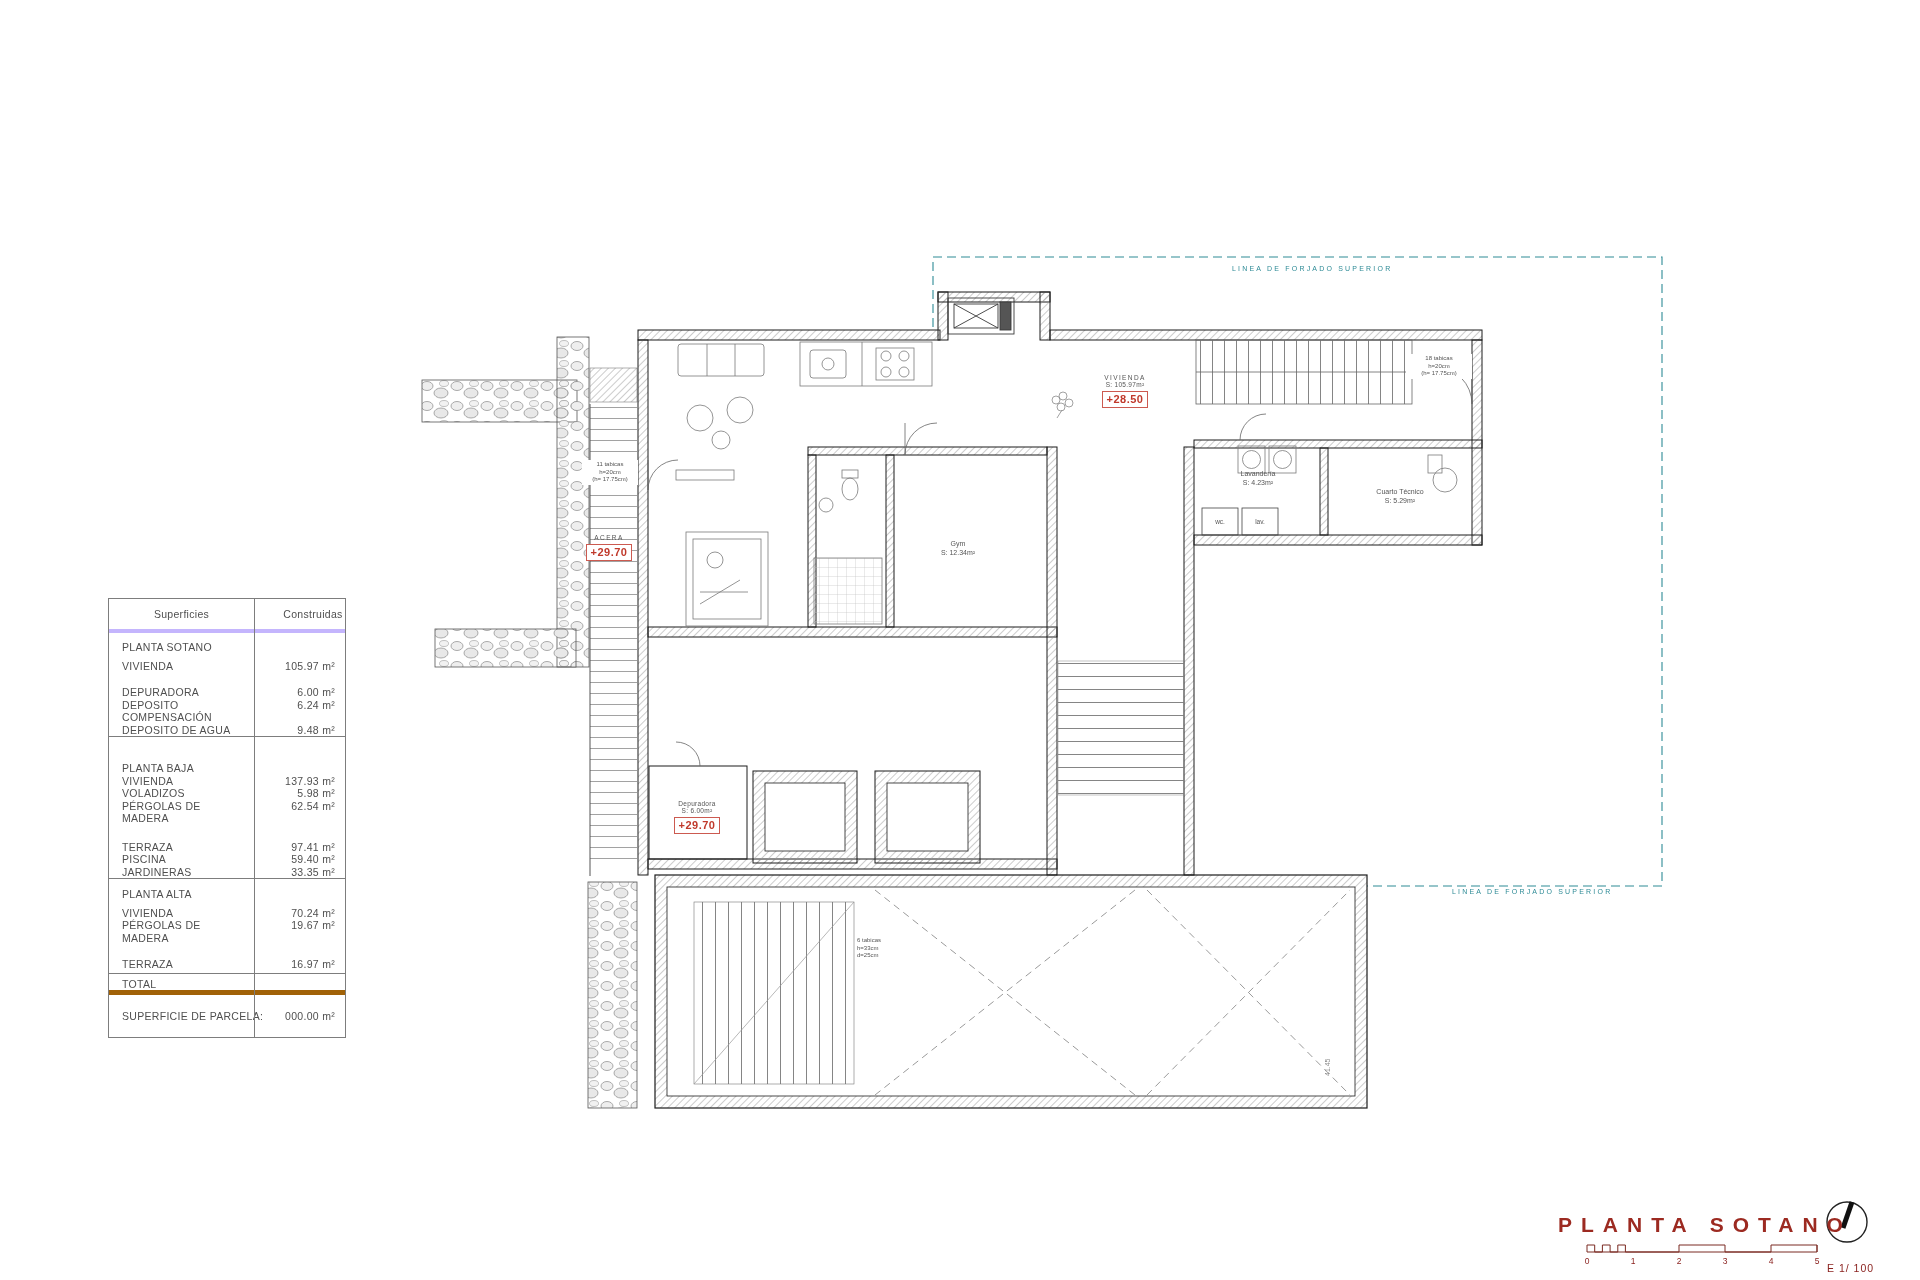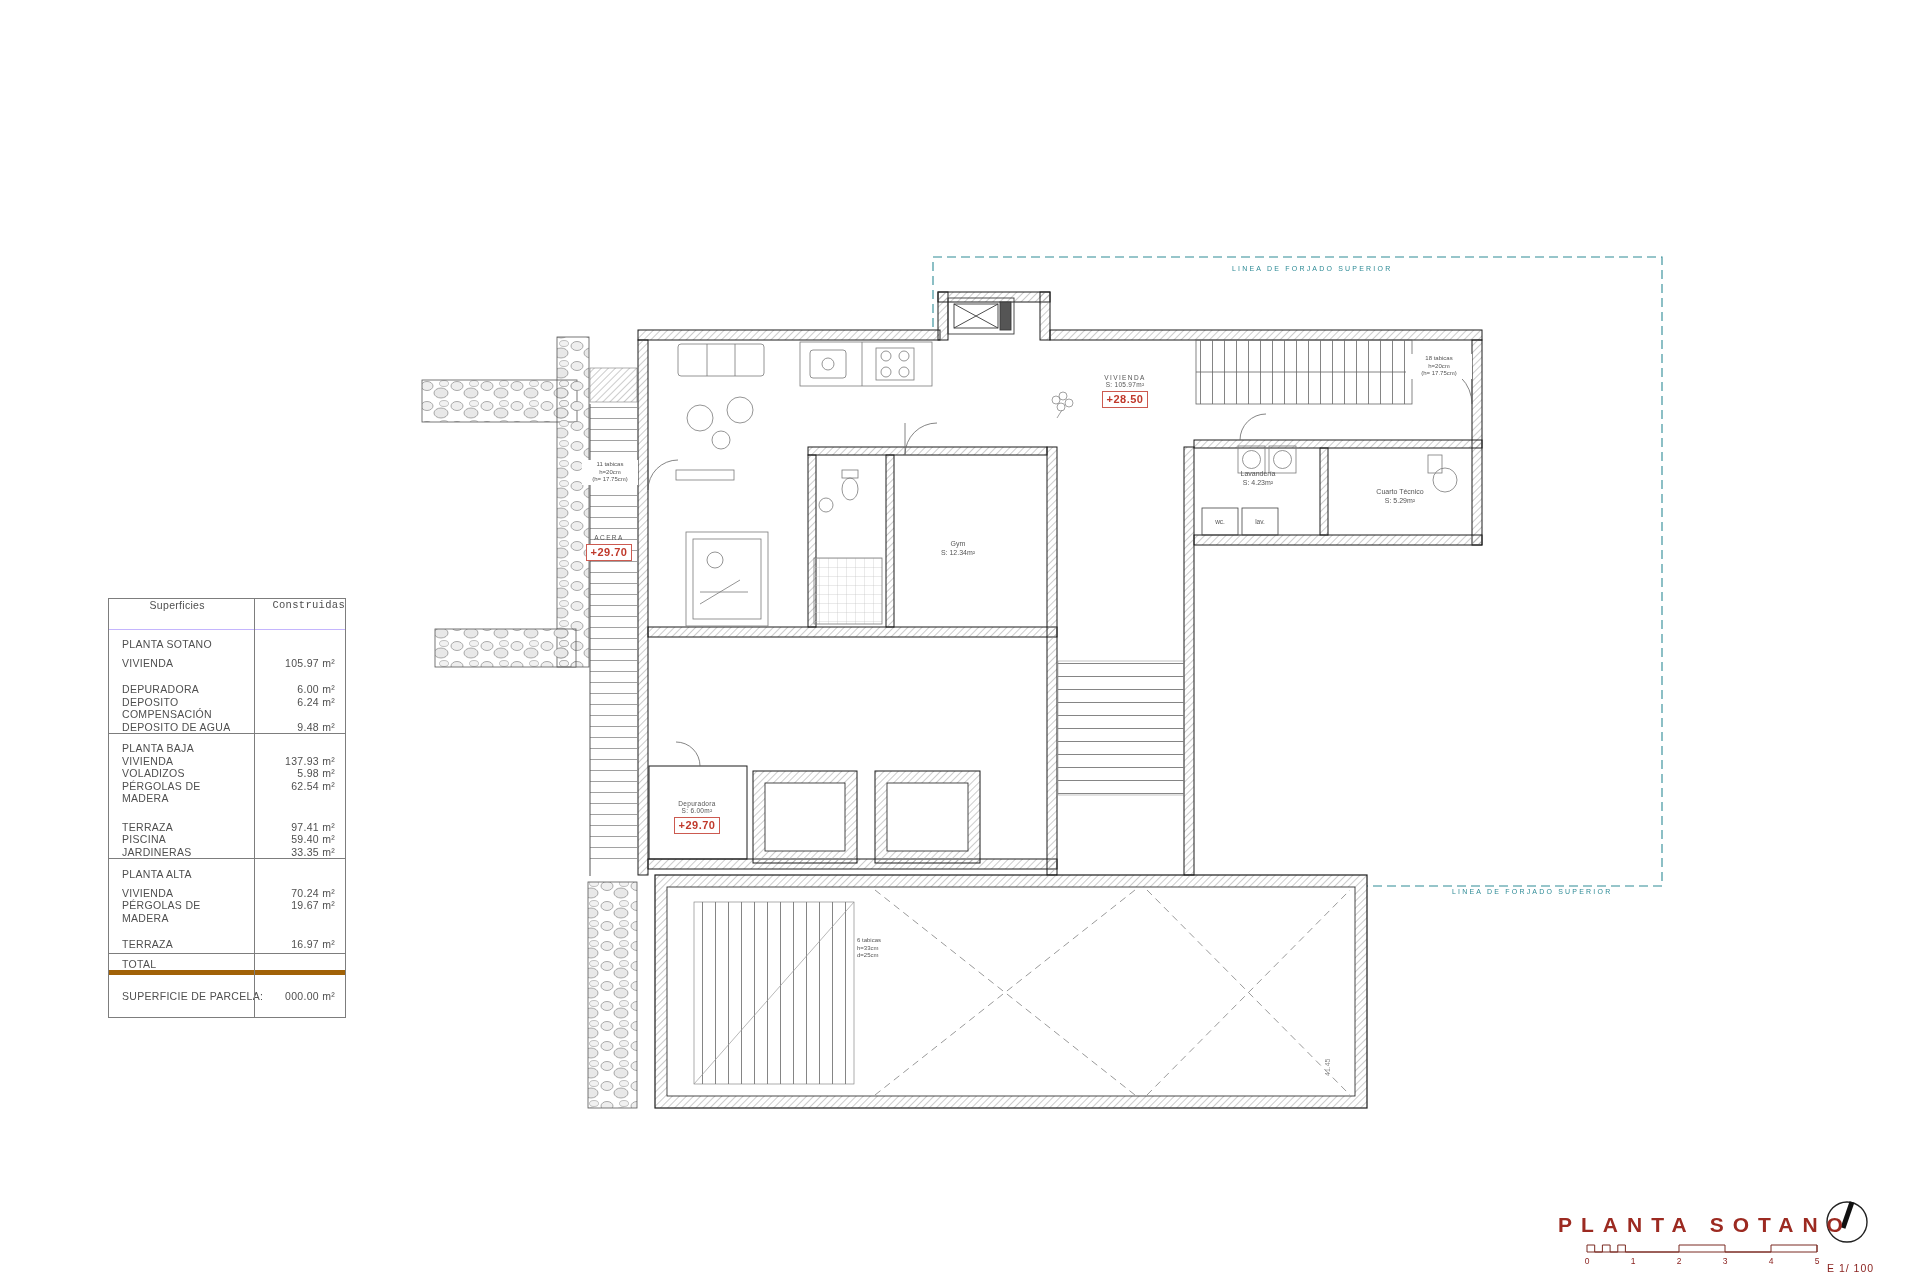--- a/index.html
+++ b/index.html
@@ -4,26 +4,26 @@
 <style>
   html,body{margin:0;padding:0;background:#fff;}
   .canvas{position:relative;width:1920px;height:1280px;background:#fff;overflow:hidden;
           font-family:"Liberation Sans",sans-serif;color:#4a4a4a;}
   .plan-svg{position:absolute;left:0;top:0;}
 
   
   .surfaces{position:absolute;left:108px;top:598px;width:238px;border:1px solid #7d7d7d;
             box-sizing:border-box;font-size:10.5px;color:#4f4f4f;letter-spacing:.3px;background:#fff;}
   .tbl-divider{position:absolute;left:145px;top:0;bottom:0;width:1px;background:#7d7d7d;}
-  .tbl-header{height:30px;border-bottom:1px solid #c4b5fd;display:flex;align-items:flex-start;gap:27px;}
+  .tbl-header{height:30px;border-bottom:4px solid #c4b5fd;display:flex;align-items:center;gap:27px;}
   .tbl-header .h1{width:145px;text-align:center;}
-  .tbl-header .h2{flex:1;text-align:center;font-family:Liberation Mono, monospace;}
+  .tbl-header .h2{flex:1;text-align:center;}
   .sec{border-bottom:1px solid #7d7d7d;box-sizing:border-box;overflow:hidden;}
   .sec.s1{height:104px;padding-top:8px;}
-  .sec.s2{height:125px;padding-top:8px;}
+  .sec.s2{height:125px;padding-top:8px;margin-top:17px;}
   .sec.s3{height:95px;padding-top:9px;}
   .sec.s4{height:21px;padding-top:4px;border-bottom:5px solid #a16207;}
   .sec.s5{height:42px;display:flex;align-items:center;border-bottom:none;}
   .trow{display:flex;line-height:12.5px;}
   .trow .lbl{padding-left:13px;width:128px;}
   .trow .val{flex:1;text-align:right;padding-right:10px;}
   .sec-title{padding-left:13px;line-height:12.5px;}
   .mt6{margin-top:6px;} .mt14{margin-top:14px;} .mt16{margin-top:16px;}
   .sec.s5 .lbl{width:150px;} 
 

